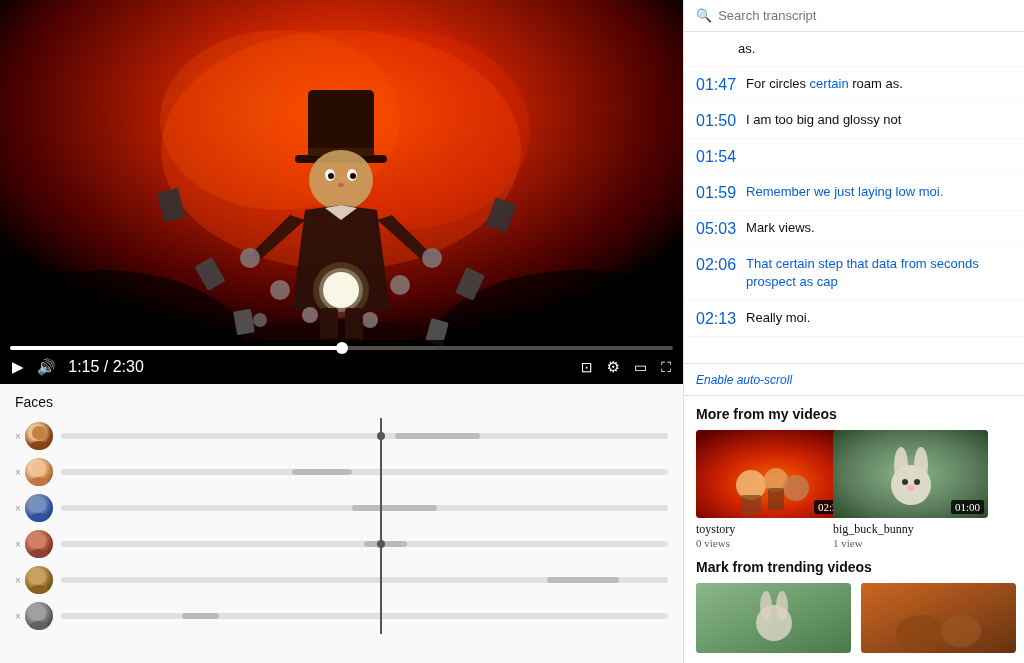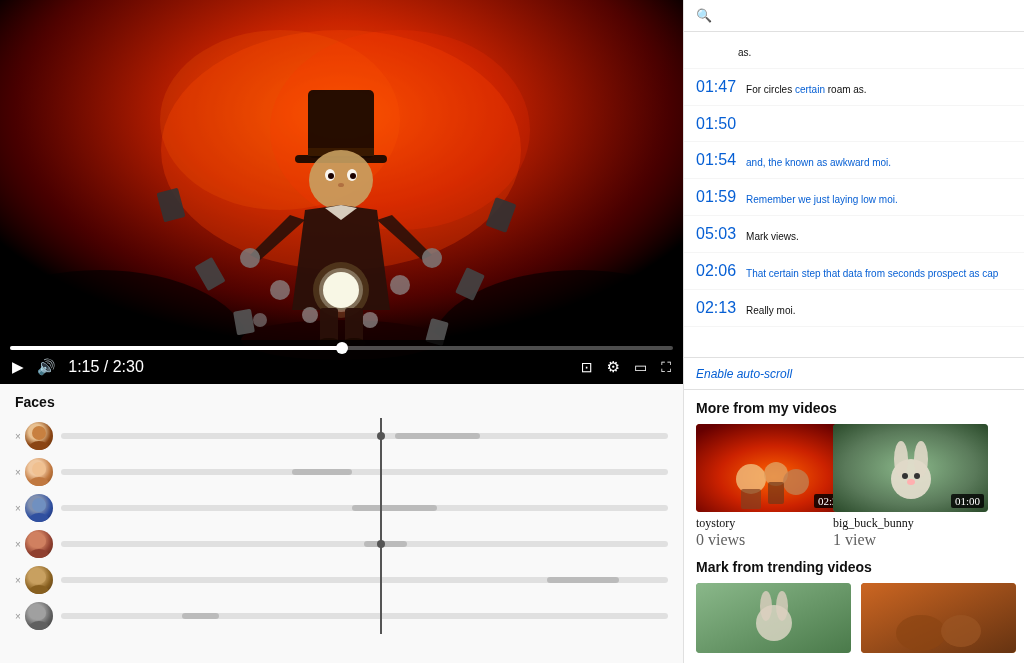--- a/index.html
+++ b/index.html
@@ -19,21 +19,21 @@
     .progress-fill { height: 100%; background: #fff; border-radius: 2px; width: 50%; }
     .progress-thumb { width: 12px; height: 12px; background: #fff; border-radius: 50%; position: absolute; top: -4px; left: 50%; transform: translateX(-50%); }
     .controls-row { display: flex; align-items: center; justify-content: space-between; }
     .controls-left { display: flex; align-items: center; gap: 10px; }
     .controls-right { display: flex; align-items: center; gap: 10px; }
     .ctrl-btn { background: none; border: none; cursor: pointer; color: #fff; font-size: 15px; padding: 2px; display: flex; align-items: center; }
     .time-display { color: #fff; font-size: 16px; }
 
     
     .faces-section { padding: 10px 15px; flex: 1; overflow: hidden; }
-    .faces-title { font-size: 14px; font-weight: bold; margin-bottom: 8px; color: #0f0f0f; }
+    .faces-title { font-size: 14px; font-weight: normal; margin-bottom: 8px; color: #0f0f0f; }
     .faces-timeline { position: relative; }
     .face-row { display: flex; align-items: center; height: 36px; position: relative; }
     .face-x { color: #999; font-size: 10px; margin-right: 4px; cursor: pointer; }
     .face-avatar { width: 28px; height: 28px; border-radius: 50%; overflow: hidden; margin-right: 8px; flex-shrink: 0; }
     .face-bar-track { flex: 1; height: 6px; background: #e0e0e0; border-radius: 3px; position: relative; }
     .face-bar-segment { height: 100%; background: #bbb; border-radius: 3px; position: absolute; }
     .timeline-cursor { position: absolute; top: 0; bottom: 0; width: 2px; background: #555; left: 365px; pointer-events: none; z-index: 10; }
     .timeline-cursor-dot { width: 8px; height: 8px; background: #555; border-radius: 50%; position: absolute; top: 14px; left: -3px; }
     .timeline-cursor-dot2 { width: 8px; height: 8px; background: #555; border-radius: 50%; position: absolute; top: 122px; left: -3px; }
 
@@ -42,34 +42,34 @@
 
     
     .transcript-search { padding: 8px 12px; border-bottom: 1px solid #e0e0e0; display: flex; align-items: center; gap: 6px; }
     .search-icon { color: #999; font-size: 13px; }
     .search-input { border: none; outline: none; font-size: 13px; flex: 1; background: transparent; color: #333; }
 
     
     .transcript-body { flex: 1; overflow-y: auto; padding: 0; }
     .transcript-entry { display: flex; gap: 10px; padding: 8px 12px; align-items: flex-start; border-bottom: 1px solid #f5f5f5; }
     .ts-time { color: #065fd4; font-size: 16px; min-width: 32px; cursor: pointer; white-space: nowrap; flex-shrink: 0; padding-top: 1px; }
-    .ts-text { font-size: 10px; color: #0f0f0f; line-height: 1.4; margin-top: 6px; }
+    .ts-text { font-size: 13px; color: #0f0f0f; line-height: 1.4; }
     .ts-text.blue { color: #065fd4; }
     .auto-scroll { padding: 8px 12px; border-top: 1px solid #e0e0e0; }
     .auto-scroll-btn { background: none; border: none; color: #065fd4; font-size: 12px; cursor: pointer; padding: 0; font-style: italic; }
 
     
     .more-section { padding: 10px 12px; border-top: 1px solid #e0e0e0; }
     .more-title { font-size: 14px; font-weight: bold; margin-bottom: 8px; color: #0f0f0f; }
     .video-grid { display: flex; gap: 10px; }
     .video-thumb { width: 127px; cursor: pointer; font-family: Liberation Serif, serif; }
     .video-thumb-img { width: 155px; height: 88px; border-radius: 4px; background: #333; position: relative; overflow: hidden; }
     .thumb-duration { position: absolute; bottom: 4px; right: 4px; background: rgba(0,0,0,0.8); color: #fff; font-size: 11px; padding: 1px 4px; border-radius: 2px; }
     .video-label { font-size: 12px; color: #0f0f0f; margin-top: 4px; }
-    .video-views { font-size: 16px; color: #606060; }
+    .video-views { font-size: 11px; color: #606060; }
     .more-trending { margin-top: 10px; }
     .trending-grid { display: flex; gap: 10px; }
     .trending-thumb { width: 155px; cursor: pointer; }
     .trending-thumb-img { width: 155px; height: 70px; border-radius: 4px; background: #666; overflow: hidden; }
 
     
     .av1 { background: radial-gradient(circle at 40% 35%, #e8c090 30%, #8b4513 60%, #5c2c0a 100%); }
     .av2 { background: radial-gradient(circle at 40% 35%, #f0c8a0 30%, #c07840 60%, #7a4010 100%); }
     .av3 { background: radial-gradient(circle at 40% 35%, #8090b0 30%, #3050a0 60%, #102060 100%); }
     .av4 { background: radial-gradient(circle at 40% 35%, #d08060 30%, #904030 60%, #502010 100%); }
@@ -294,41 +294,42 @@
         </div>
 
       </div>
     </div>
   </div>
 
   <div class="right-panel">
 
     <div class="transcript-search">
       <span class="search-icon">🔍</span>
+      <input class="search-input" type="text" placeholder="Search transcript" style="">
     </div>
 
     <div class="transcript-body">
 
       <div class="transcript-entry">
         <span class="ts-time"></span>
         <span class="ts-text">as.</span>
       </div>
 
       <div class="transcript-entry">
         <span class="ts-time">01:47</span>
         <span class="ts-text">For circles <span style="color:#065fd4">certain</span> roam as.</span>
       </div>
 
       <div class="transcript-entry">
         <span class="ts-time">01:50</span>
+        <span class="ts-text">I am too big and glossy not</span>
       </div>
 
       <div class="transcript-entry">
         <span class="ts-time">01:54</span>
-        <span class="ts-text blue">and, the known as awkward moi.</span>
       </div>
 
       <div class="transcript-entry">
         <span class="ts-time">01:59</span>
         <span class="ts-text blue">Remember we just laying low moi.</span>
       </div>
 
       <div class="transcript-entry">
         <span class="ts-time">05:03</span>
         <span class="ts-text">Mark views.</span>

